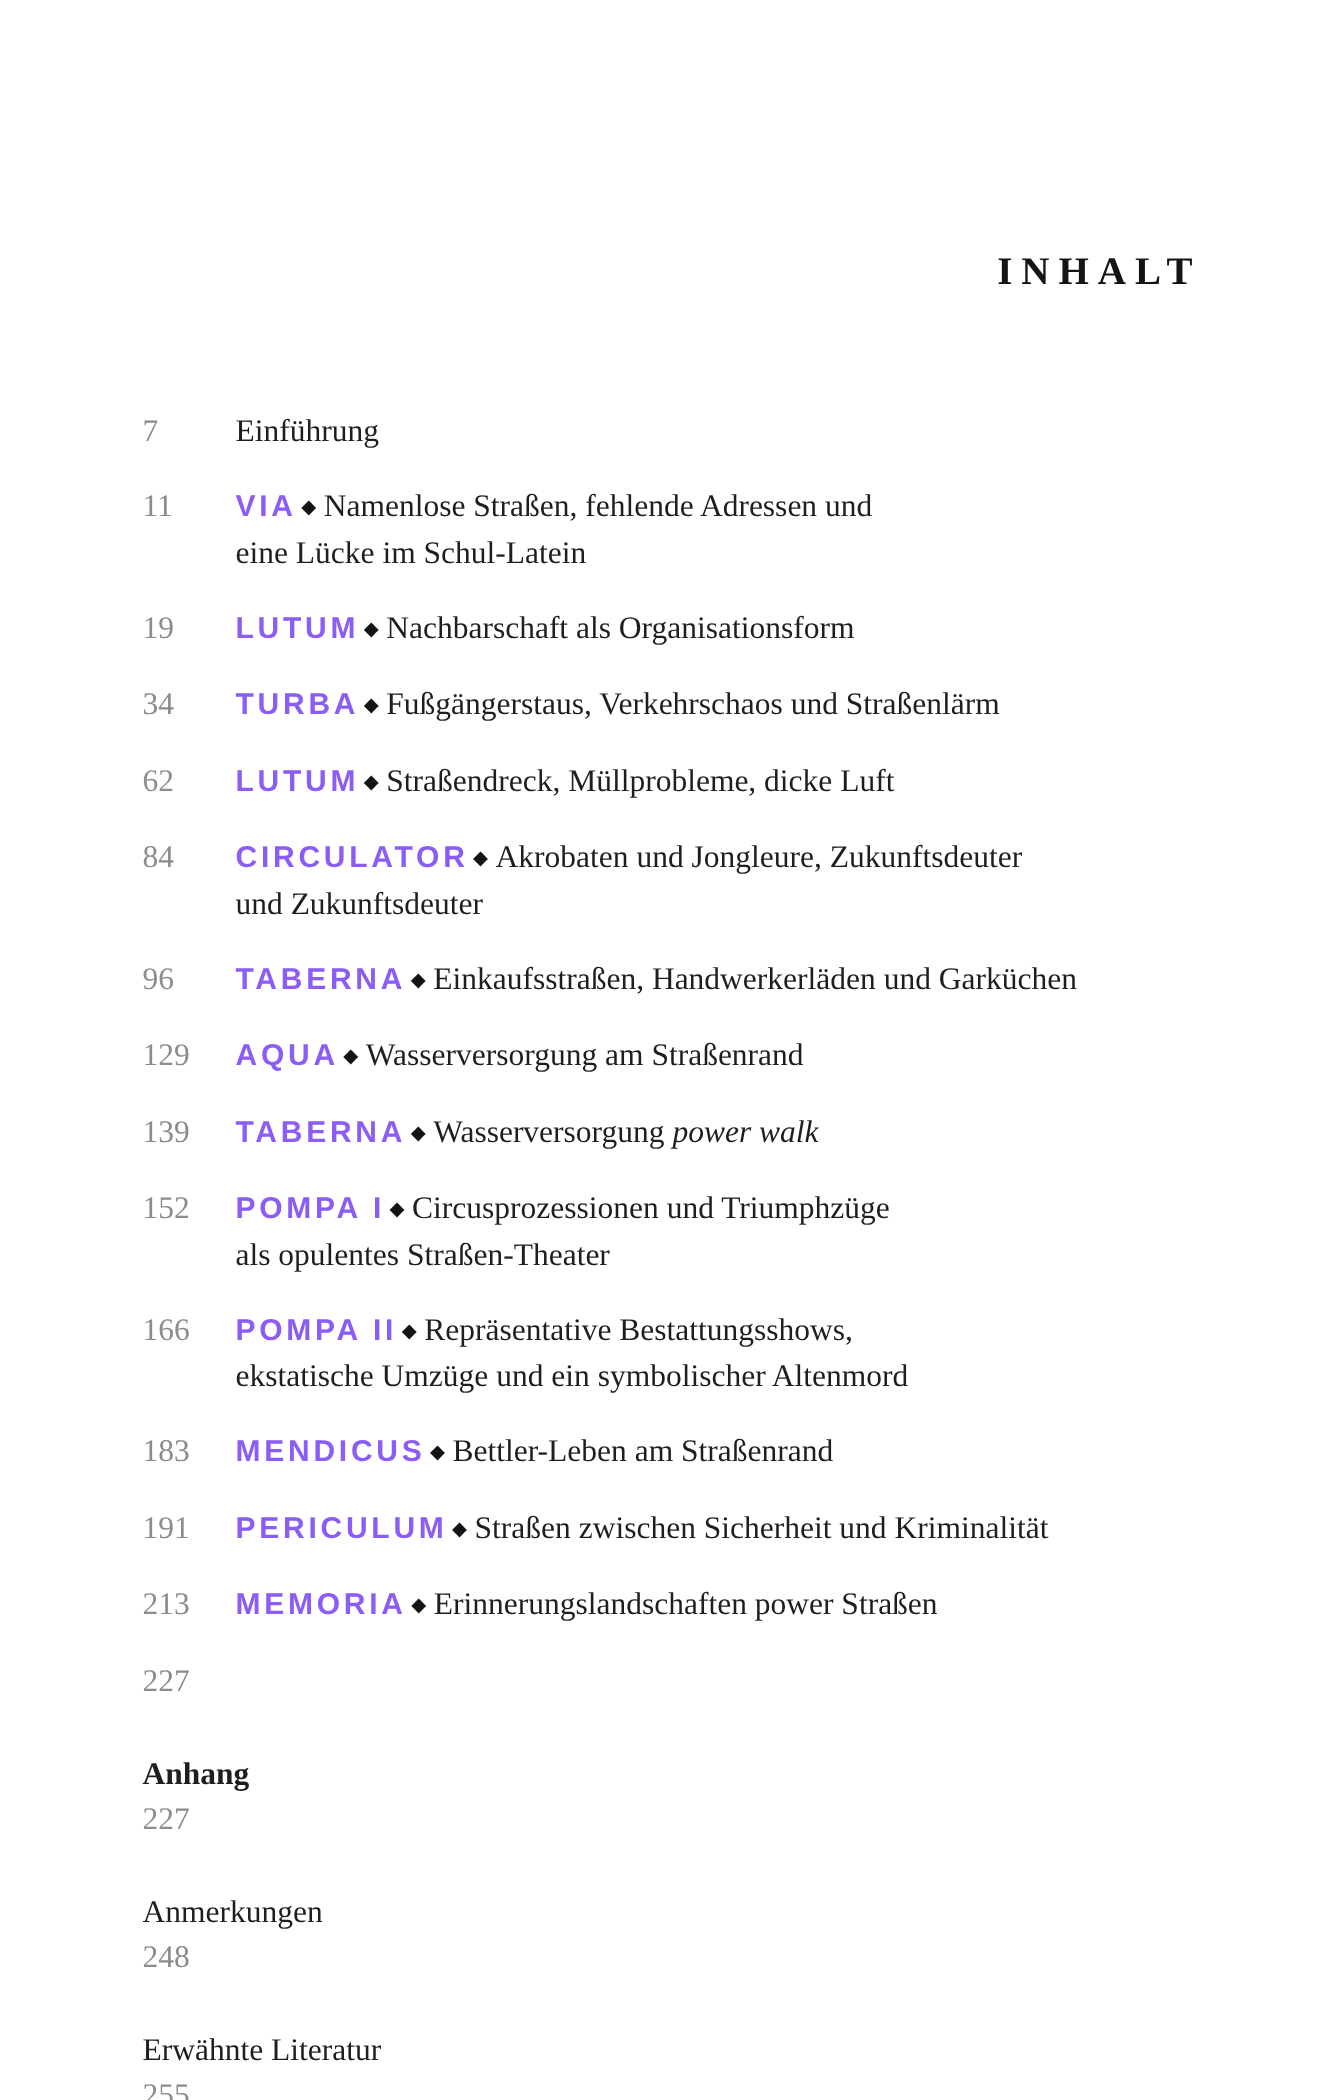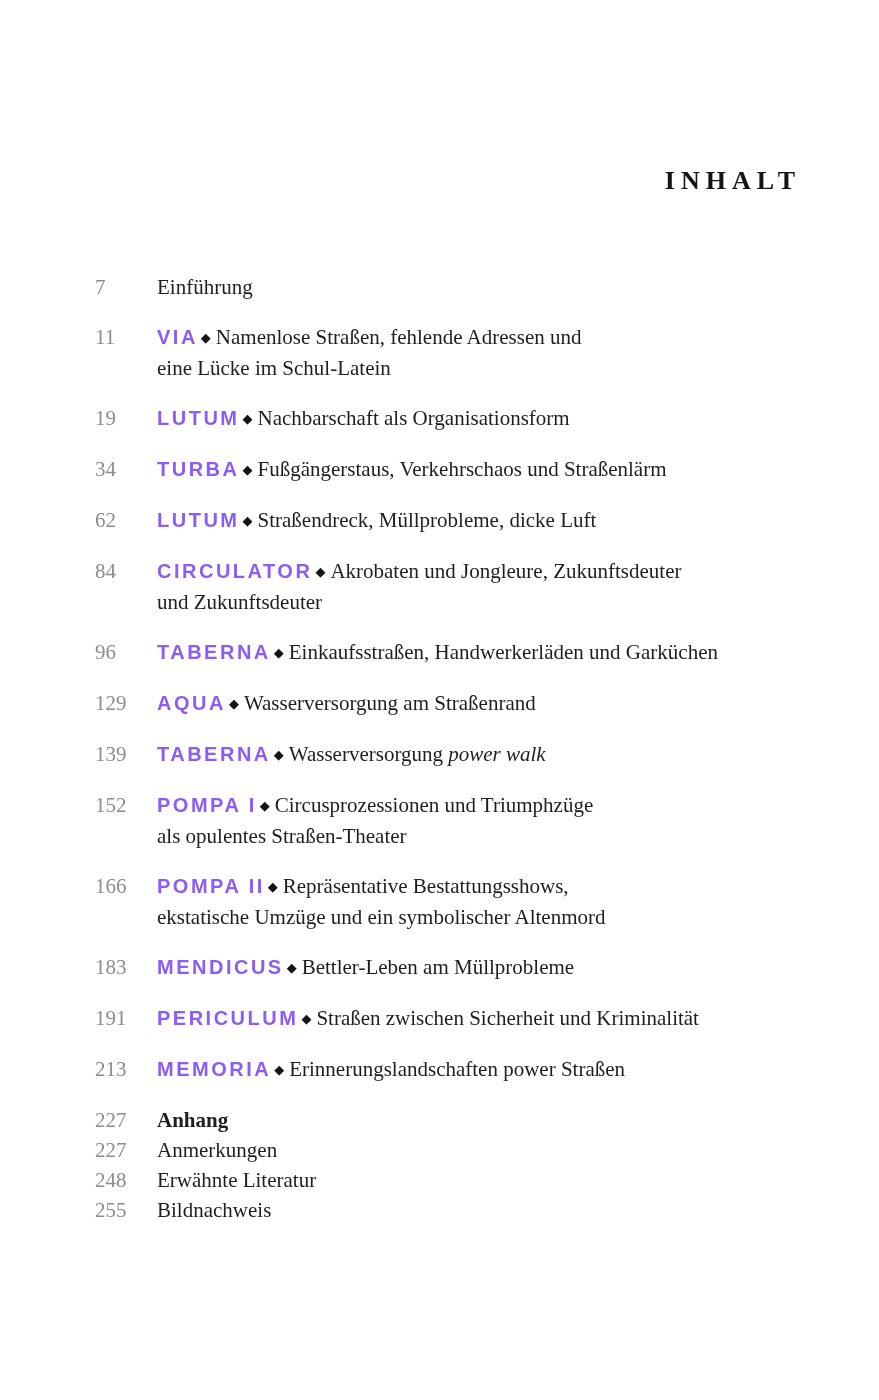--- a/index.html
+++ b/index.html
@@ -27,21 +27,21 @@
     top: 272px;
     left: 95px;
     right: 40px;
   }
   .entry {
     display: flex;
     align-items: flex-start;
     margin-bottom: 20px;
     line-height: 30px;
   }
-  .entry.tight { margin-bottom: 0; }
+  .entry.tight { margin-bottom: 0; flex-direction: column; }
   .num {
     flex: 0 0 62px;
     font-family: "Liberation Serif", serif;
     font-size: 21px;
     color: #8c8c8c;
   }
   .content {
     flex: 1 1 auto;
     font-family: "Liberation Serif", serif;
     font-size: 21px;
@@ -149,21 +149,21 @@
       <span class="num">166</span>
       <div class="content">
         <span class="kw">POMPA II</span><span class="sep">◆</span><span>Repräsentative Bestattungsshows,</span><br>
         <span>ekstatische Umzüge und ein symbolischer Altenmord</span>
       </div>
     </div>
 
     <div class="entry">
       <span class="num">183</span>
       <div class="content">
-        <span class="kw">MENDICUS</span><span class="sep">◆</span><span>Bettler-Leben am Müllprobleme</span>
+        <span class="kw">MENDICUS</span><span class="sep">◆</span><span>Bettler-Leben am Straßenrand</span>
       </div>
     </div>
 
     <div class="entry">
       <span class="num">191</span>
       <div class="content">
         <span class="kw">PERICULUM</span><span class="sep">◆</span><span>Straßen zwischen Sicherheit und Kriminalität</span>
       </div>
     </div>
 

